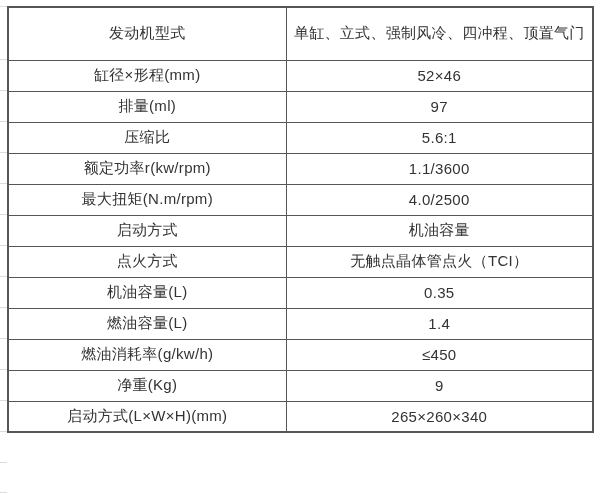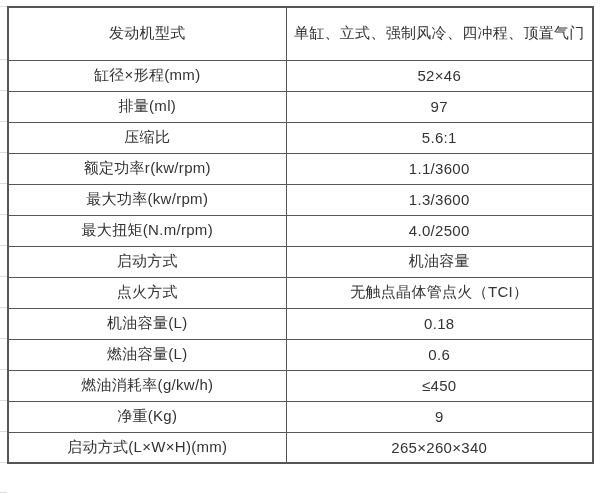--- a/index.html
+++ b/index.html
@@ -62,42 +62,38 @@
     </tr>
     <tr>
       <td>压缩比</td>
       <td>5.6:1</td>
     </tr>
     <tr>
       <td>额定功率r(kw/rpm)</td>
       <td>1.1/3600</td>
     </tr>
     <tr>
-      <td>最大功率(kw/rpm)</td>
-      <td>1.3/3600</td>
-    </tr>
-    <tr>
       <td>最大扭矩(N.m/rpm)</td>
       <td>4.0/2500</td>
     </tr>
     <tr>
       <td>启动方式</td>
       <td>机油容量</td>
     </tr>
     <tr>
       <td>点火方式</td>
       <td>无触点晶体管点火（TCI）</td>
     </tr>
     <tr>
       <td>机油容量(L)</td>
-      <td>0.18</td>
+      <td>0.35</td>
     </tr>
     <tr>
       <td>燃油容量(L)</td>
-      <td>0.6</td>
+      <td>1.4</td>
     </tr>
     <tr>
       <td>燃油消耗率(g/kw/h)</td>
       <td>≤450</td>
     </tr>
     <tr>
       <td>净重(Kg)</td>
       <td>9</td>
     </tr>
     <tr>

